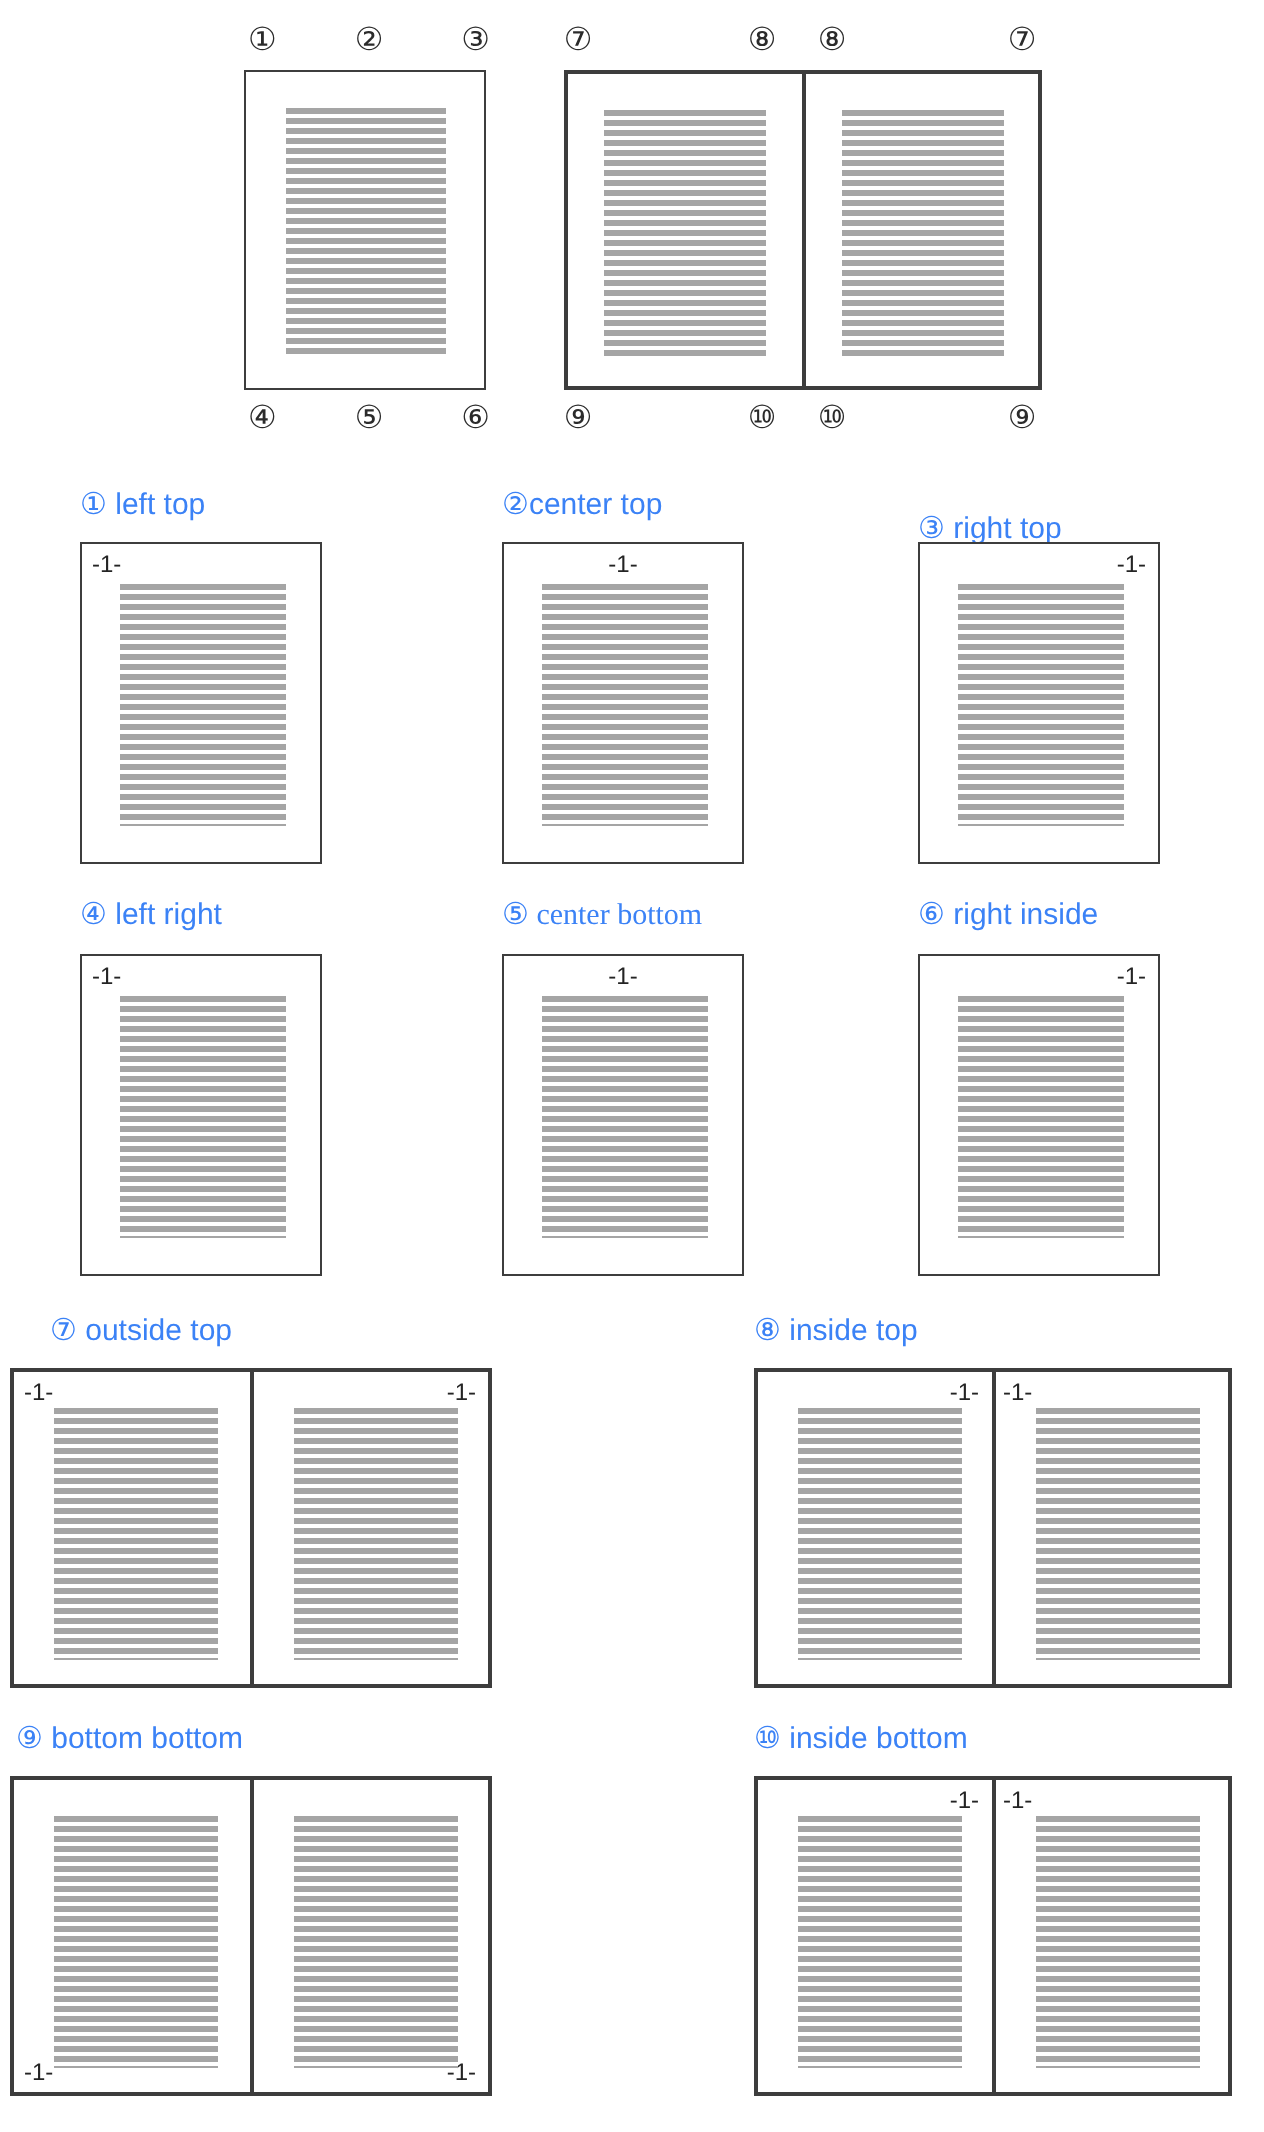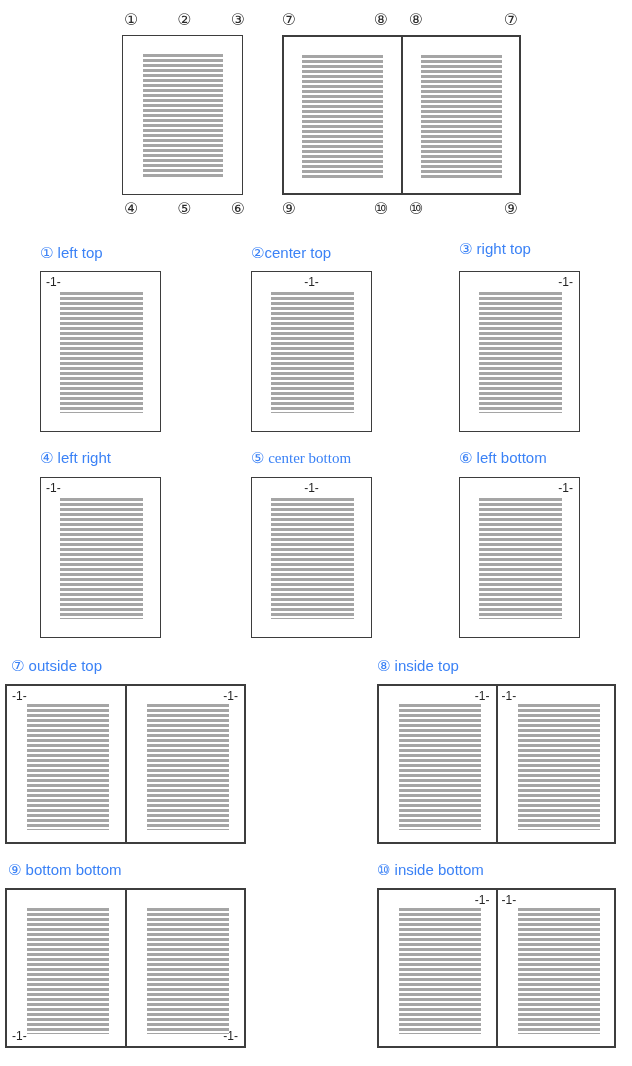--- a/index.html
+++ b/index.html
@@ -91,45 +91,45 @@
     <span class="pn tl">-1-</span>
     <div class="textlines tl-page"></div>
   </div>
 
   <div class="card-title" style="left:251px;top:244px;">②center top</div>
   <div class="pagebox" style="left:251px;top:271px;width:121px;height:161px;">
     <span class="pn tc">-1-</span>
     <div class="textlines tl-page"></div>
   </div>
 
-  <div class="card-title" style="left:459px;top:240px;">③ right top</div>
+  <div class="card-title" style="left:459px;top:256px;">③ right top</div>
   <div class="pagebox" style="left:459px;top:271px;width:121px;height:161px;">
     <span class="pn tr">-1-</span>
     <div class="textlines tl-page"></div>
   </div>
 
   <div class="card-title" style="left:40px;top:449px;">④ left right</div>
   <div class="pagebox" style="left:40px;top:477px;width:121px;height:161px;">
     <span class="pn tl">-1-</span>
     <div class="textlines tl-page"></div>
   </div>
 
   <div class="card-title" style="left:251px;top:449px;font-family:Liberation Serif, serif;">⑤ center bottom</div>
   <div class="pagebox" style="left:251px;top:477px;width:121px;height:161px;">
     <span class="pn tc">-1-</span>
     <div class="textlines tl-page"></div>
   </div>
 
-  <div class="card-title" style="left:459px;top:449px;">⑥ left bottom</div>
+  <div class="card-title" style="left:459px;top:449px;">⑥ right inside</div>
   <div class="pagebox" style="left:459px;top:477px;width:121px;height:161px;">
     <span class="pn tr">-1-</span>
     <div class="textlines tl-page"></div>
   </div>
 
-  <div class="card-title" style="left:11px;top:657px;text-align:center;">⑦ outside top</div>
+  <div class="card-title" style="left:25px;top:657px;text-align:center;">⑦ outside top</div>
   <div class="spreadbox" style="left:5px;top:684px;width:241px;height:160px;">
     <div class="half l">
       <span class="pn tl">-1-</span>
       <div class="textlines tl-exhalf"></div>
     </div>
     <div class="half r">
       <span class="pn tr">-1-</span>
       <div class="textlines tl-exhalf"></div>
     </div>
   </div>

